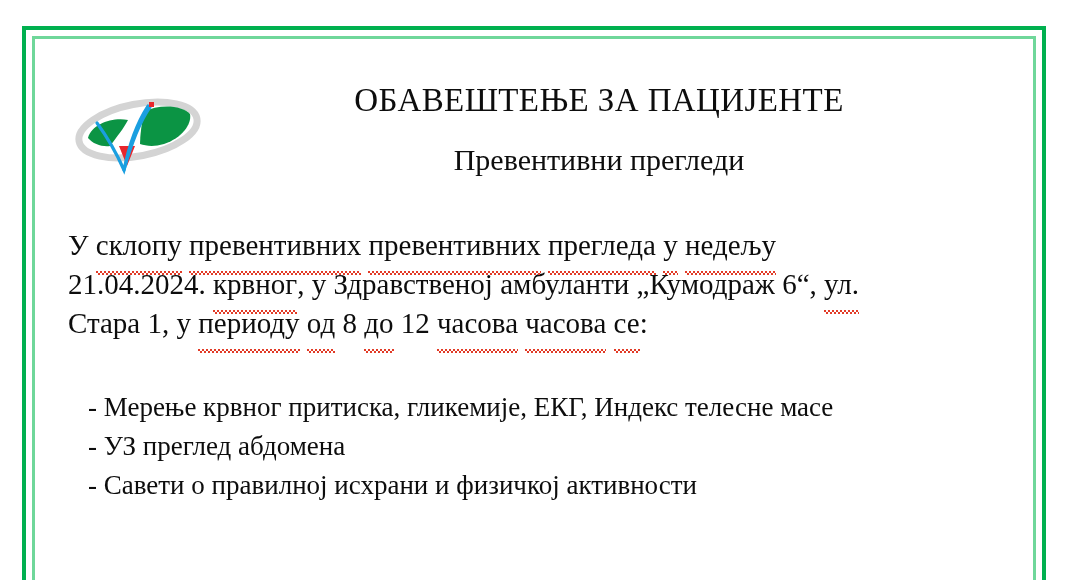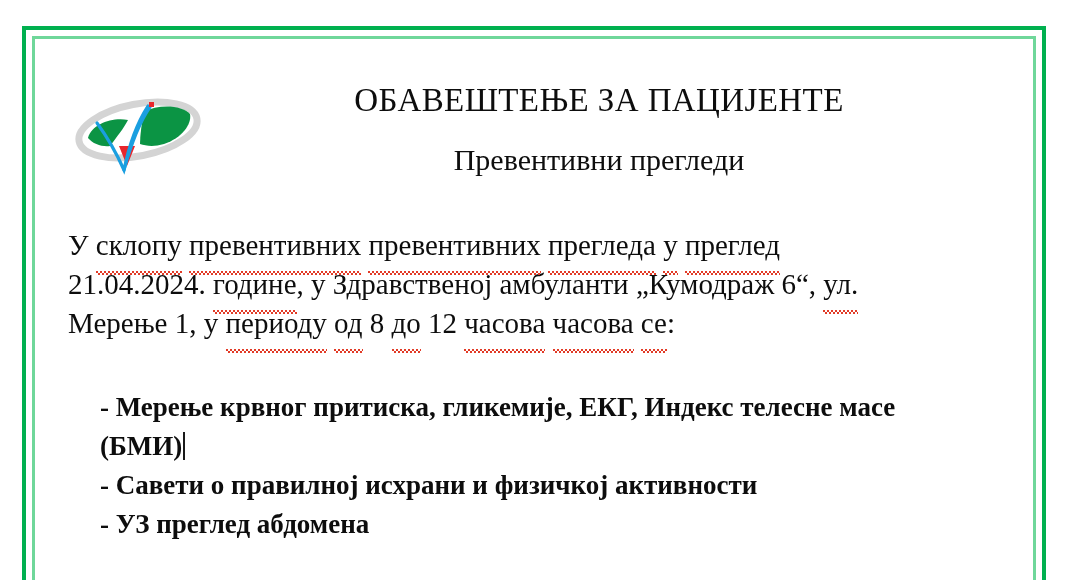--- a/index.html
+++ b/index.html
@@ -103,24 +103,23 @@
   }
   .para-line {
     font-size: 29px;
     line-height: 39px;
     white-space: nowrap;
   }
 
   
   .list-block {
     position: absolute;
-    left: 100px;
+    left: 88px;
     top: 388px;
     width: 920px;
-    font-weight: bold;
   }
   .list-line {
     font-size: 27px;
     line-height: 39px;
     white-space: nowrap;
   }
 
   
   .sp {
     position: relative;
@@ -193,26 +192,25 @@
       </div>
 
       <div class="titles">
         <div class="title-main">ОБАВЕШТЕЊЕ ЗА ПАЦИЈЕНТЕ</div>
         <div class="title-sub">Превентивни прегледи</div>
       </div>
 
     </div>
 
     <div class="body-block">
-      <div class="para-line"><span>У </span><span class="sp">склопу</span><span> </span><span class="sp">превентивних</span><span> </span><span class="sp">превентивних</span><span> </span><span class="sp">прегледа</span><span> </span><span class="sp">у</span><span> </span><span class="sp">преглед</span></div>
-      <div class="para-line"><span>21.04.2024. </span><span class="sp">године</span><span>, у Здравственој амбуланти „Кумодраж 6“, </span><span class="sp">ул.</span></div>
-      <div class="para-line"><span>Мерење 1, у </span><span class="sp">периоду</span><span> </span><span class="sp">од</span><span> 8 </span><span class="sp">до</span><span> 12 </span><span class="sp">часова</span><span> </span><span class="sp">часова</span><span> </span><span class="sp">се</span><span>:</span></div>
+      <div class="para-line"><span>У </span><span class="sp">склопу</span><span> </span><span class="sp">превентивних</span><span> </span><span class="sp">превентивних</span><span> </span><span class="sp">прегледа</span><span> </span><span class="sp">у</span><span> </span><span class="sp">недељу</span></div>
+      <div class="para-line"><span>21.04.2024. </span><span class="sp">крвног</span><span>, у Здравственој амбуланти „Кумодраж 6“, </span><span class="sp">ул.</span></div>
+      <div class="para-line"><span>Стара 1, у </span><span class="sp">периоду</span><span> </span><span class="sp">од</span><span> 8 </span><span class="sp">до</span><span> 12 </span><span class="sp">часова</span><span> </span><span class="sp">часова</span><span> </span><span class="sp">се</span><span>:</span></div>
     </div>
 
     <div class="list-block">
       <div class="list-line"><span>- Мерење крвног притиска, гликемије, ЕКГ, Индекс телесне масе</span></div>
-      <div class="list-line"><span>(БМИ)</span><span class="caret"></span></div>
+      <div class="list-line"><span>- УЗ преглед абдомена</span></div>
       <div class="list-line"><span>- Савети о правилној исхрани и физичкој активности</span></div>
-      <div class="list-line"><span>- УЗ преглед абдомена</span></div>
     </div>
 
   </div>
 </div>
 
 </body></html>

